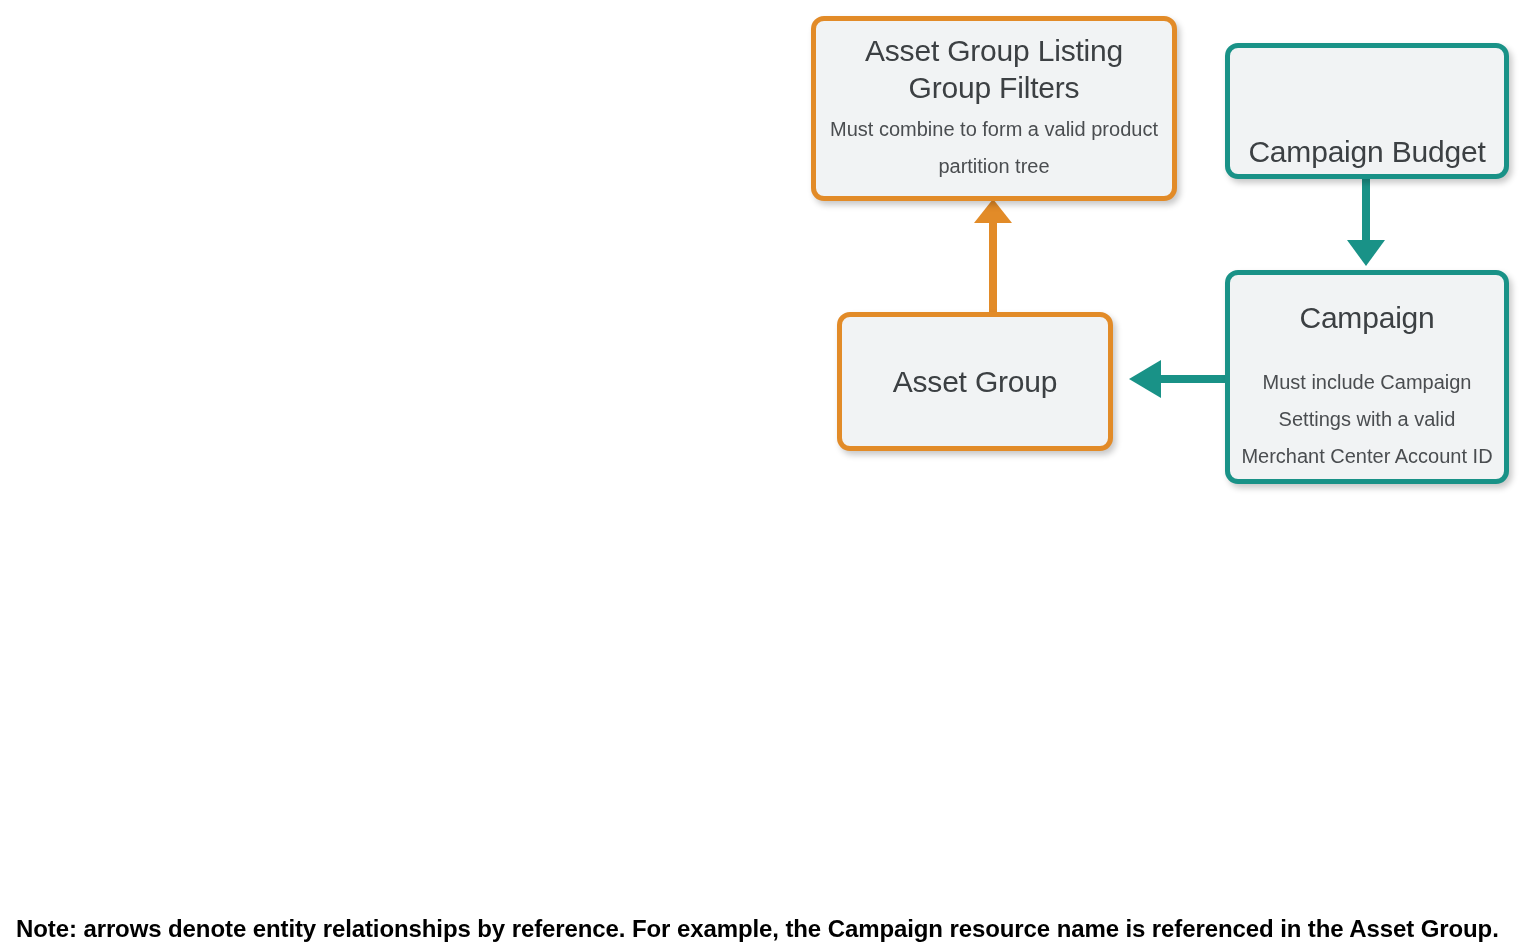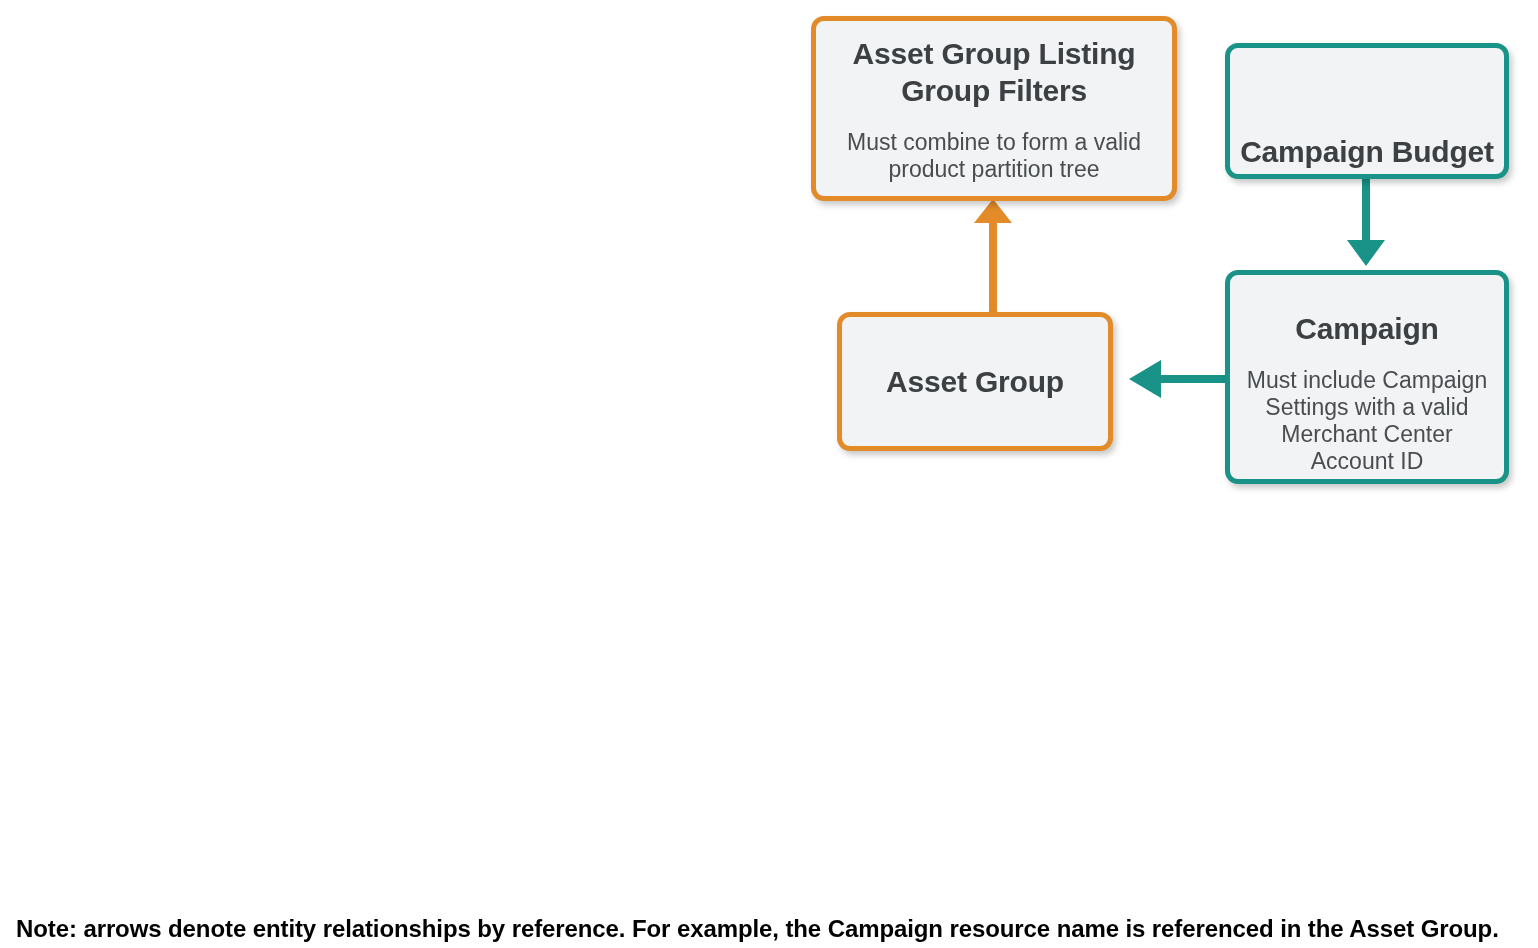--- a/index.html
+++ b/index.html
@@ -36,38 +36,38 @@
     justify-content: center;
     text-align: center;
     padding: 4px 10px;
     z-index: 3;
   }
   .node.orange { border-color: #e28b28; }
   .node.teal   { border-color: #199287; justify-content: flex-end; }
 
   .node-title {
     font-size: 30px;
-    font-weight: bold;
+    font-weight: normal;
     color: #3c4043;
     line-height: 37px;
     letter-spacing: -0.2px;
   }
   .node-subtitle {
-    font-size: 23px;
+    font-size: 20px;
     font-weight: normal;
     color: #4a4d50;
-    line-height: 27px;
-    margin-top: 20px;
+    line-height: 37px;
+    margin-top: 5px;
   }
 
   
   #node-aglgf      { left: 811px;  top: 16px;  width: 366px; height: 185px; }
   #node-budget     { left: 1225px; top: 43px;  width: 284px; height: 136px; }
   #node-assetgroup { left: 837px;  top: 312px; width: 276px; height: 139px; }
-  #node-campaign   { left: 1225px; top: 270px; width: 284px; height: 214px; }
+  #node-campaign   { left: 1225px; top: 270px; width: 284px; height: 214px; gap: 23px; }
 
   
   .edge { position: absolute; z-index: 1; }
 
   .edge-line-v { position: absolute; width: 8px; }
   .edge-line-h { position: absolute; height: 8px; }
 
   .arrowhead { position: absolute; width: 0; height: 0; }
   .arrow-up    { border-left: 19px solid transparent; border-right: 19px solid transparent; }
   .arrow-down  { border-left: 19px solid transparent; border-right: 19px solid transparent; }

